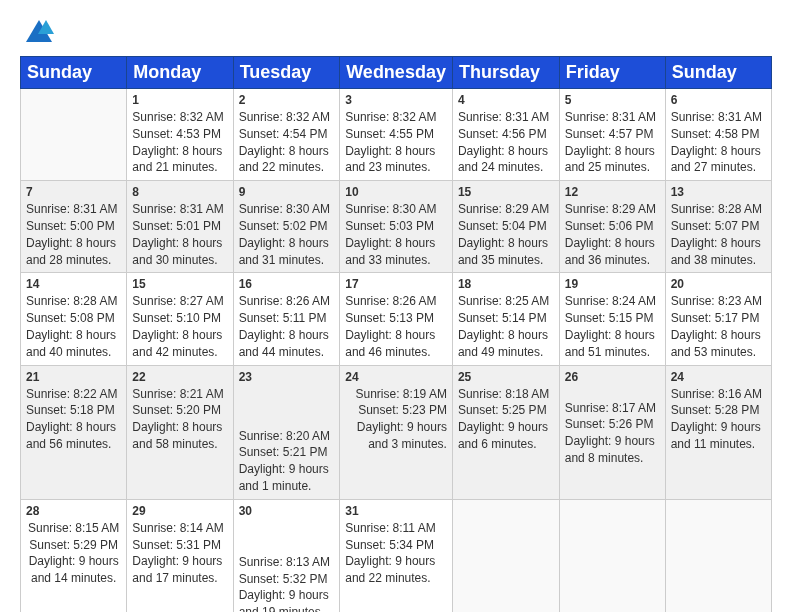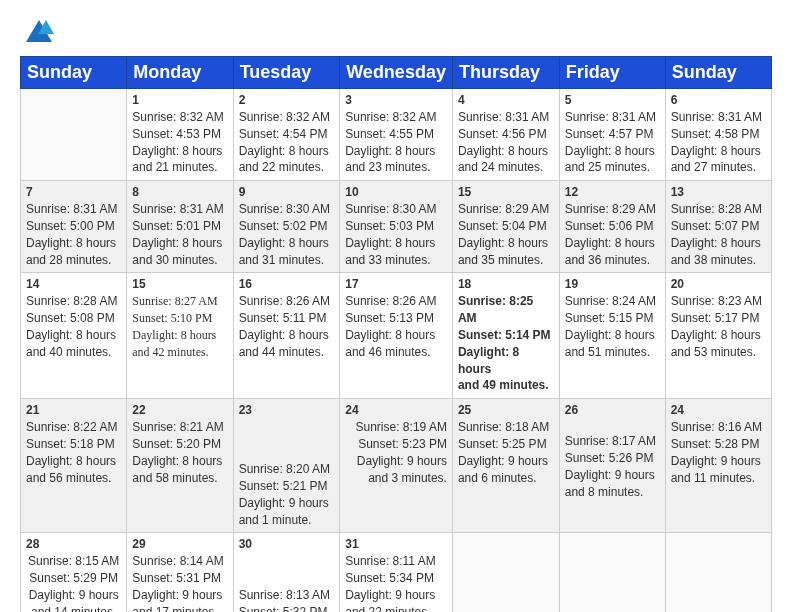--- a/index.html
+++ b/index.html
@@ -236,42 +236,42 @@
         <tr>
           <td>
             <span class="day-num">14</span>
             <div class="day-info" style="white-space: pre-line;">Sunrise: 8:28 AM
 Sunset: 5:08 PM
 Daylight: 8 hours
 and 40 minutes.</div>
           </td>
           <td>
             <span class="day-num">15</span>
-            <div class="day-info" style="white-space: pre-line; font-family: Liberation Serif, serif;">Sunrise: 8:27 AM
+            <div class="day-info" style="white-space: pre-line;">Sunrise: 8:27 AM
 Sunset: 5:10 PM
 Daylight: 8 hours
 and 42 minutes.</div>
           </td>
           <td>
             <span class="day-num">16</span>
             <div class="day-info" style="white-space: pre-line;">Sunrise: 8:26 AM
 Sunset: 5:11 PM
 Daylight: 8 hours
 and 44 minutes.</div>
           </td>
           <td>
             <span class="day-num">17</span>
             <div class="day-info" style="white-space: pre-line;">Sunrise: 8:26 AM
 Sunset: 5:13 PM
 Daylight: 8 hours
 and 46 minutes.</div>
           </td>
           <td>
             <span class="day-num">18</span>
-            <div class="day-info" style="white-space: pre-line; font-weight: bold;">Sunrise: 8:25 AM
+            <div class="day-info" style="white-space: pre-line;">Sunrise: 8:25 AM
 Sunset: 5:14 PM
 Daylight: 8 hours
 and 49 minutes.</div>
           </td>
           <td>
             <span class="day-num">19</span>
             <div class="day-info" style="white-space: pre-line;">Sunrise: 8:24 AM
 Sunset: 5:15 PM
 Daylight: 8 hours
 and 51 minutes.</div>

